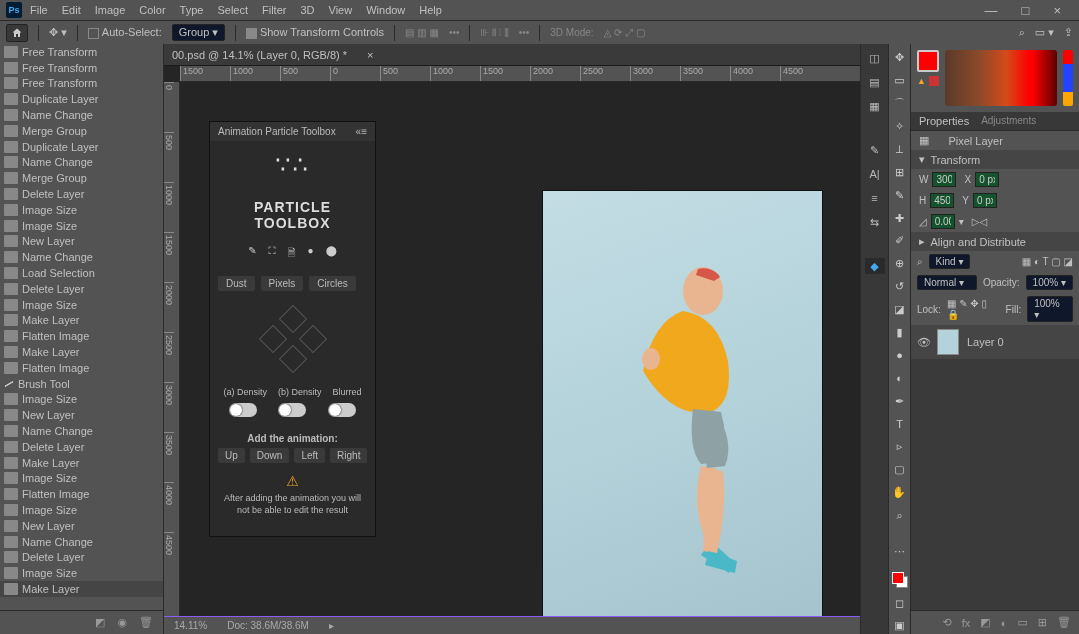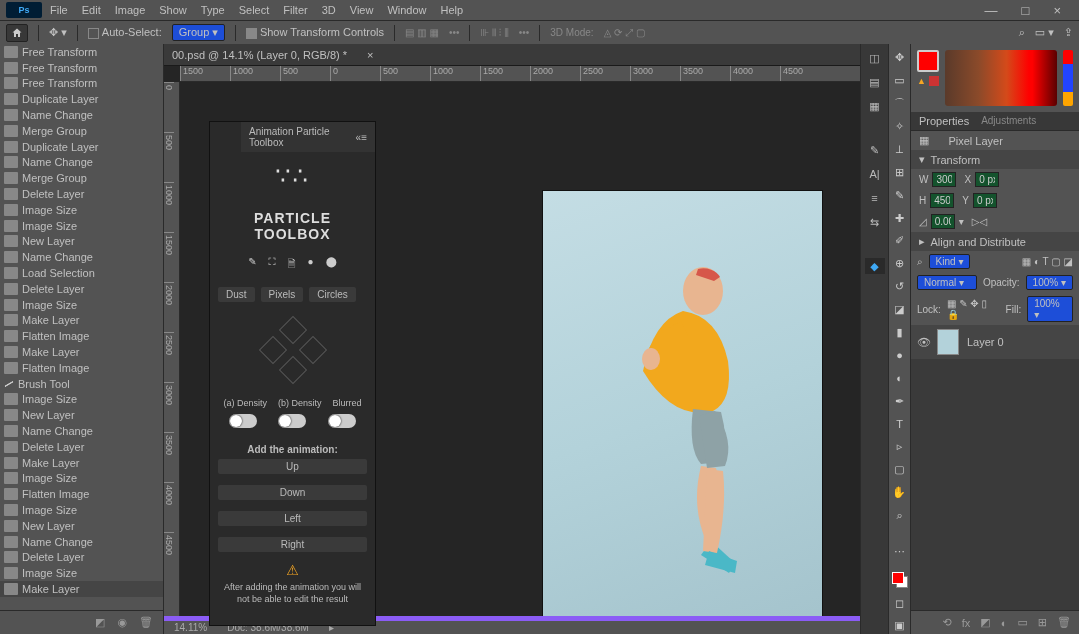--- a/index.html
+++ b/index.html
@@ -1,26 +1,26 @@
 <!DOCTYPE html>
 <html><head>
 <meta charset="utf-8">
 <style>
   * { margin: 0; padding: 0; box-sizing: border-box; font-family: -apple-system, "Segoe UI", Tahoma, sans-serif; }
   body { background: #323232; color: #c0c0c0; font-size: 11px; width: 1079px; height: 634px; overflow: hidden; position: relative; }
   .menubar { height: 20px; background: #535353; display: flex; align-items: center; padding: 0 6px; gap: 2px; }
-  .menubar .ps { width: 36px; height: 16px; background: #001d34; color: #3fa9f5; font-weight: bold; display: flex; align-items: center; justify-content: center; font-size: 9px; border-radius: 2px; }
+  .menubar .ps { width: 16px; height: 16px; background: #001d34; color: #3fa9f5; font-weight: bold; display: flex; align-items: center; justify-content: center; font-size: 9px; border-radius: 2px; }
   .menubar span { padding: 2px 6px; cursor: pointer; }
   .win-controls { margin-left: auto; display: flex; gap: 12px; padding-right: 6px; font-size: 13px; }
 
   .optionsbar { height: 24px; background: #535353; display: flex; align-items: center; padding: 0 6px; gap: 10px; border-top: 1px solid #2a2a2a; }
   .home-icon { width: 22px; height: 18px; background: #383838; display: flex; align-items: center; justify-content: center; border: 1px solid #222; border-radius: 2px; }
   .chk { width: 11px; height: 11px; border: 1px solid #888; display: inline-block; vertical-align: middle; margin-right: 3px; }
   .chk.on { background: #888; }
-  .sel { background: #1d4ed8; padding: 1px 6px; border: 1px solid #222; border-radius: 2px; }
+  .sel { background: #0f172a; padding: 1px 6px; border: 1px solid #222; border-radius: 2px; }
   .optionsbar .sep { width: 1px; height: 16px; background: #2a2a2a; }
   .micro { color: #888; font-size: 10px; }
   .optionsbar .right { margin-left: auto; display: flex; gap: 10px; align-items: center; }
 
   .main { display: flex; height: 590px; }
   .history-panel { width: 164px; background: #535353; display: flex; flex-direction: column; border-right: 1px solid #2a2a2a; }
   .panel-tab { background: #383838; padding: 3px 8px; border-bottom: 1px solid #2a2a2a; display: flex; }
   .panel-tab .active { color: #e0e0e0; background: #535353; padding: 2px 6px; }
   .panel-tab .dim { color: #888; padding: 2px 6px; }
   .hist-list { flex: 1; overflow: hidden; }
@@ -31,21 +31,21 @@
   .hist-foot { height: 24px; border-top: 1px solid #2a2a2a; display: flex; align-items: center; justify-content: flex-end; gap: 12px; padding: 0 10px; color: #999; }
 
   .center-col { flex: 1; display: flex; flex-direction: column; background: #252525; }
   .doc-tab { height: 22px; background: #3a3a3a; display: flex; align-items: center; padding: 0 8px; gap: 20px; border-bottom: 1px solid #1a1a1a; }
   .canvas-wrap { flex: 1; position: relative; background: #252525; overflow: hidden; }
   .ruler-h { height: 16px; background: #535353; margin-left: 16px; border-bottom: 1px solid #2a2a2a; display: flex; overflow: hidden; font-size: 9px; color: #aaa; }
   .ruler-h div { flex: 0 0 50px; border-left: 1px solid #888; padding-left: 2px; }
   .ruler-v { position: absolute; left: 0; top: 16px; bottom: 0; width: 16px; background: #535353; border-right: 1px solid #2a2a2a; font-size: 9px; color: #aaa; }
   .ruler-v div { height: 50px; border-top: 1px solid #888; writing-mode: vertical-lr; text-align: left; padding-top: 2px; }
   .canvas { position: absolute; left: 378px; top: 124px; width: 281px; height: 440px; background: linear-gradient(160deg, #c4dde4 0%, #b3d2da 50%, #a4c3cc 100%); border: 1px solid #111; }
-  .status { height: 18px; background: #535353; display: flex; align-items: center; gap: 20px; padding: 0 10px; font-size: 10px; color: #aaa; border-top: 5px solid #8b5cf6; }
+  .status { height: 18px; background: #535353; display: flex; align-items: center; gap: 20px; padding: 0 10px; font-size: 10px; color: #aaa; border-top: 1px solid #8b5cf6; }
 
   .toolbox-narrow { width: 28px; background: #383838; display: flex; flex-direction: column; align-items: center; gap: 8px; padding-top: 6px; border-left: 1px solid #2a2a2a; }
   .tbn { width: 20px; height: 16px; display: flex; align-items: center; justify-content: center; color: #bbb; cursor: pointer; }
   .tbn.active { background: #2a2a2a; }
 
   .tool-col { width: 22px; background: #535353; display: flex; flex-direction: column; align-items: center; gap: 7px; padding-top: 6px; border-left: 1px solid #2a2a2a; }
   .tool { width: 16px; height: 16px; color: #ccc; cursor: pointer; display: flex; align-items: center; justify-content: center; }
   .swatches { margin-top: 6px; width: 16px; height: 16px; position: relative; }
   .sw-fg { position: absolute; width: 12px; height: 12px; background: #ff0000; border: 1px solid #fff; top: 0; left: 0; z-index: 2; }
   .sw-bg { position: absolute; width: 12px; height: 12px; background: #fff; border: 1px solid #888; bottom: 0; right: 0; }
@@ -69,51 +69,51 @@
   .layers-area { flex: 1; display: flex; flex-direction: column; }
   .layer-ops { padding: 3px 6px; display: flex; align-items: center; gap: 6px; font-size: 10px; }
   .layer-list { flex: 1; background: #3a3a3a; }
   .layer-row { display: flex; align-items: center; gap: 8px; padding: 4px 6px; background: #454545; }
   .eye { width: 12px; height: 12px; }
   .thumb { width: 22px; height: 26px; background: #b3d2da; border: 1px solid #888; }
   .layer-foot { height: 24px; border-top: 1px solid #2a2a2a; display: flex; align-items: center; justify-content: flex-end; gap: 10px; padding: 0 8px; color: #999; }
 
   
   .particle-panel { position: absolute; left: 209px; top: 121px; width: 167px; background: #2a2a2a; border: 1px solid #111; font-size: 10px; color: #bbb; }
-  .pp-title { padding: 4px 8px; background: #333; display: flex; align-items: center; margin-left: 31px; }
+  .pp-title { padding: 4px 8px; background: #333; display: flex; align-items: center; }
   .pp-body { padding: 10px 8px 20px; text-align: center; }
   .pp-logo { font-size: 24px; letter-spacing: 2px; color: #ddd; }
   .pp-head { font-weight: bold; letter-spacing: 1px; font-size: 14px; color: #ddd; margin-top:20px; }
   .pp-icon-row { display: flex; justify-content: center; gap: 12px; margin: 14px 0; color: #ccc; }
   .pp-tabs { display: flex; justify-content: flex-start; gap: 6px; margin-bottom: 18px; }
   .pp-tab-btn { background: #3a3a3a; padding: 2px 8px; border-radius: 2px; cursor: pointer; }
   .diamond { width: 60px; height: 60px; margin: 0 auto 18px; position: relative; }
   .diamond .arr { position: absolute; width: 20px; height: 20px; border: 1px solid #555; transform: rotate(45deg); cursor: pointer; }
   .diamond .u { top: 0; left: 20px; } .diamond .r { top: 20px; right: 0; } .diamond .d { bottom: 0; left: 20px; } .diamond .l { top: 20px; left: 0; }
   .dens-row { display: flex; justify-content: space-around; font-size: 9px; margin-bottom: 6px; }
   .toggles { display: flex; justify-content: space-around; margin-bottom: 16px; }
   .toggle { width: 28px; height: 14px; border-radius: 8px; background: #ccc; position: relative; cursor: pointer; }
   .toggle::after { content: ''; position: absolute; width: 12px; height: 12px; background: #fff; border-radius: 50%; top: 1px; left: 1px; box-shadow: 0 0 2px #000; }
   .anim-head { font-weight: bold; margin-bottom: 4px; }
-  .anim-btns { display: flex; justify-content: flex-start; gap: 11px; margin-bottom: 10px; flex-direction: column; }
+  .anim-btns { display: flex; justify-content: flex-start; gap: 5px; margin-bottom: 10px; }
   .anim-btns .b { background: #3a3a3a; padding: 2px 7px; border-radius: 2px; cursor: pointer; }
   .warn-ico { color: #f5a623; font-size: 14px; }
   .warn-txt { font-size: 9px; line-height: 1.3; margin-top: 4px; }
 
   svg { pointer-events: none; }
 </style>
 </head>
 <body>
 
 <div class="menubar">
   <div class="ps">Ps</div>
   <span>File</span>
   <span>Edit</span>
   <span>Image</span>
-  <span>Show</span>
+  <span>Color</span>
   <span>Type</span>
   <span>Select</span>
   <span>Filter</span>
   <span>3D</span>
   <span>View</span>
   <span>Window</span>
   <span>Help</span>
   <div class="win-controls">
     <span>—</span>
     <span>□</span>

